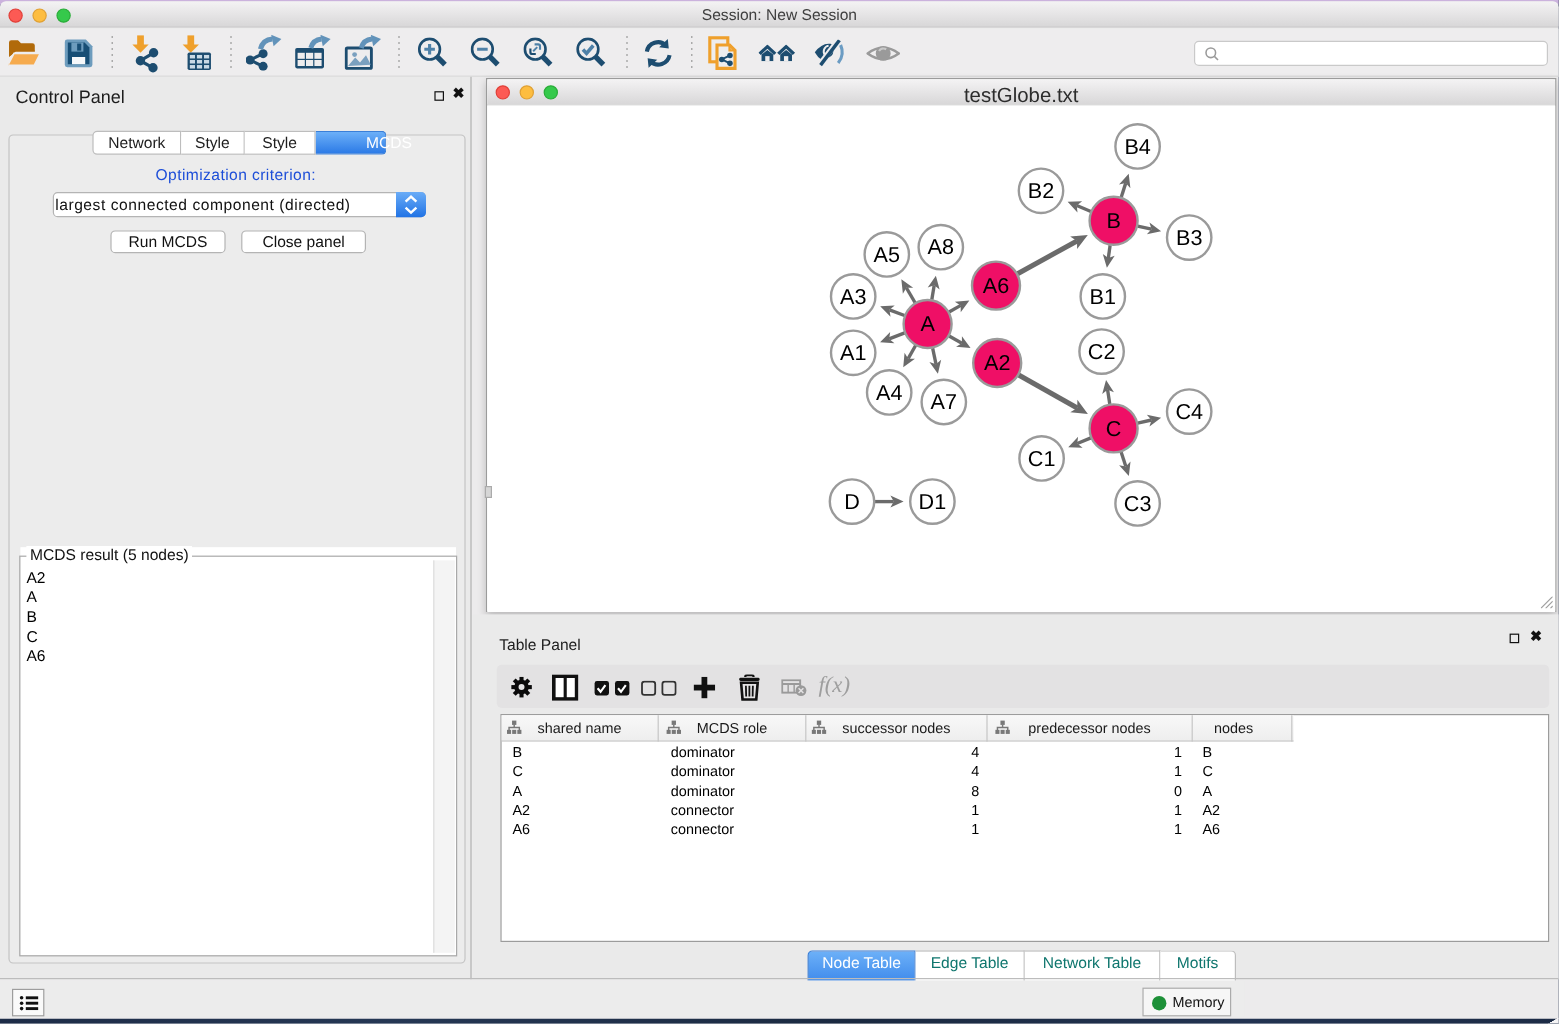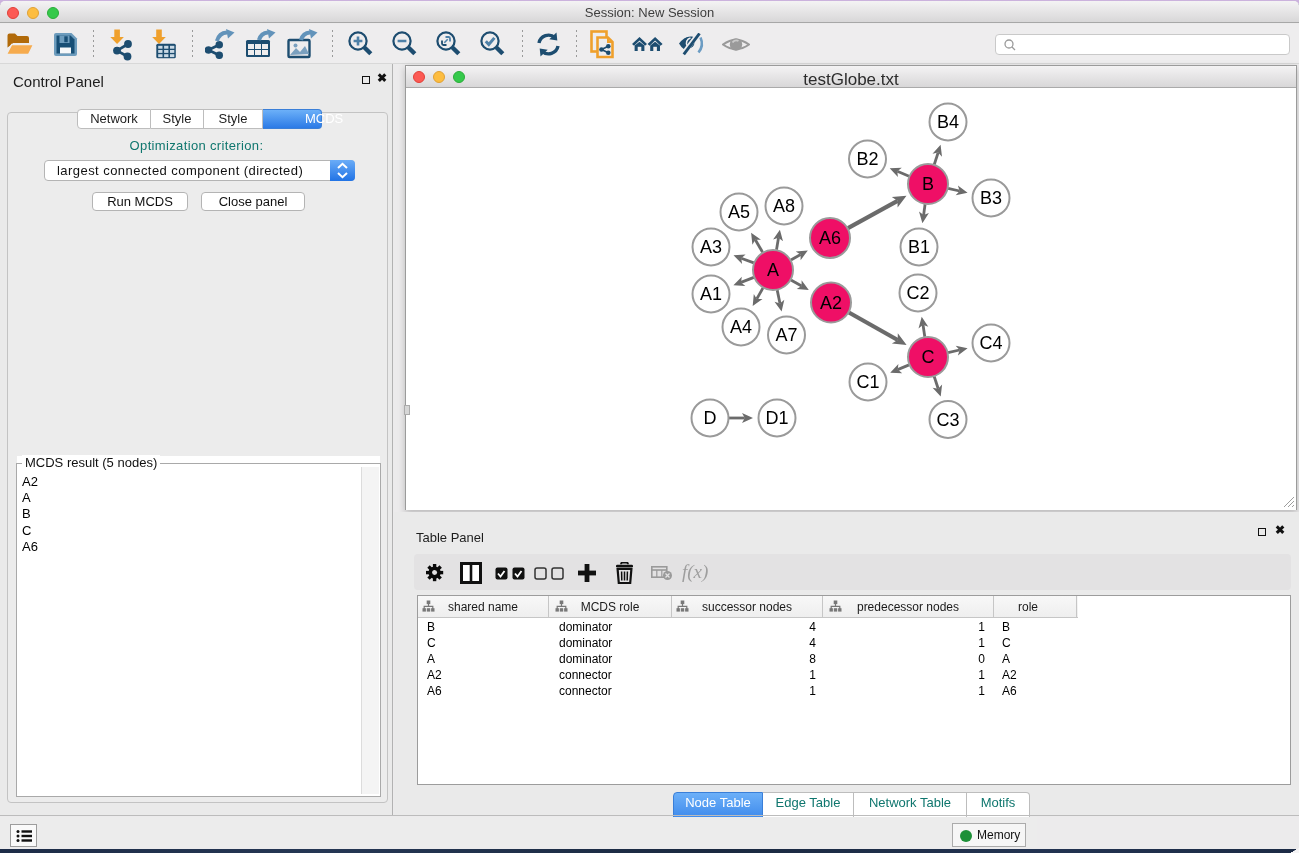--- a/index.html
+++ b/index.html
@@ -21,22 +21,22 @@
 
 #cpanel { position:absolute; top:63px; left:0; width:393px; height:752px; background:#eaeaea; border-right:1px solid #b2b2b2; }
 #cpanel-title { position:absolute; top:9px; left:13px; font-size:15px; color:#1d1d1d; }
 .float-ico { position:absolute; top:12px; width:8px; height:8px; border:1.5px solid #111; }
 .close-x { position:absolute; top:7px; font-size:12px; font-weight:bold; color:#111; }
 #tabs { position:absolute; top:32px; left:77px; height:20px; display:flex; font-size:13px;margin-top:13px; }
 #tabs .tab { background:#fff; border:1px solid #bdbdbd; border-left:none; color:#1d1d1d; text-align:center; line-height:18px; }
 #tabs .tab.first { border-left:1px solid #bdbdbd; border-radius:4px 0 0 4px; }
 #tabs .tab.sel { background:linear-gradient(#6cb0f8,#2b7ae6); color:#fff; border-color:#3a7fd8; border-radius:0 4px 4px 0; }
 #cp-box { position:absolute; top:48px; left:7px; width:381px; height:691px; border:1px solid #c3c3c3; border-radius:4px; background:#ececec; }
-#opt-label { position:absolute; top:74px; width:393px; text-align:center; font-size:13px; letter-spacing:0.35px; color:#0f766e; }
-#cp-select { position:absolute; top:96px; left:44px; width:311px; height:21px; background:#fff; border:1px solid #b4b4b4; border-radius:4px; font-size:13px; letter-spacing:0.45px; color:#111; line-height:19px; padding-left:12px; }
+#opt-label { position:absolute; top:74px; width:393px; text-align:center; font-size:13px; letter-spacing:0.35px; color:#1d4ed8; }
+#cp-select { position:absolute; top:96px; left:44px; width:311px; height:21px; background:#fff; border:1px solid #b4b4b4; border-radius:4px; font-size:13px; letter-spacing:0.45px; color:#111; line-height:19px; padding-left:1px; }
 #cp-spinner { position:absolute; top:-1px; right:-1px; width:25px; height:21px; background:linear-gradient(#6aacf7,#2173e5); border-radius:0 4px 4px 0; }
 .btn { position:absolute; top:128px; height:19px; background:#fff; border:1px solid #b4b4b4; border-radius:4px; font-size:13px; color:#111; text-align:center; line-height:17px; }
 #fs-white { position:absolute; top:392px; left:17px; width:363px; height:340px; background:#fff; }
 #fieldset { position:absolute; top:399px; left:16px; width:365px; height:334px; border:1px solid #a9a9a9; }
 #fs-label { position:absolute; top:-9px; left:5px; background:#fff; font-size:13px; color:#111; padding:0 3px; }
 #fs-list { position:absolute; top:3px; left:0px; width:345px; background:transparent; font-size:13px; color:#000; padding:7px 0 0 5px; line-height:16.2px; }
 #fs-scroll { position:absolute; top:3px; right:1px; width:18px; height:327px; background:#f4f4f4; border-left:1px solid #dcdcdc; }
 
 #gwin { position:absolute; top:64px; left:405px; width:892px; height:445px; background:#fff; border:1px solid #9b9b9b; box-shadow:0 3px 7px rgba(0,0,0,0.22); }
 #gtitle { position:absolute; top:0; left:0; width:100%; height:22px; background:linear-gradient(#f4f3f4,#d8d7d8); border-bottom:1px solid #aaa; border-radius:3px 3px 0 0; }
@@ -429,21 +429,21 @@
             <svg style="position:absolute; left:6px; top:4px;" width="13" height="12" viewBox="0 0 13 12">
               <rect x="4.7" y="0.5" width="3.6" height="3.6" fill="#787878"></rect>
               <path d="M6.5,4 v2.3 M2.2,9 v-2.7 h8.6 v2.7" fill="none" stroke="#787878" stroke-width="1.2"></path>
               <rect x="0.5" y="8.2" width="3.4" height="3.4" fill="#787878"></rect>
               <rect x="4.8" y="8.2" width="3.4" height="3.4" fill="#787878"></rect>
               <rect x="9.1" y="8.2" width="3.4" height="3.4" fill="#787878"></rect>
             </svg>
             <span>predecessor nodes</span>
           </div>
           <div class="hcell" style="left:576px; width:83px;">
-            <span style="padding-right:14px;">role</span>
+            <span style="padding-right:14px;">nodes</span>
           </div>
         </div>
       <div class="trow" style="top:23px;">
           <div class="tcell" style="left:9px;">B</div>
           <div class="tcell" style="left:141px;">dominator</div>
           <div class="tcell" style="left:300px; width:98px; text-align:right;">4</div>
           <div class="tcell" style="left:470px; width:97px; text-align:right;">1</div>
           <div class="tcell" style="left:584px;">B</div>
         </div>
         <div class="trow" style="top:39px;">

